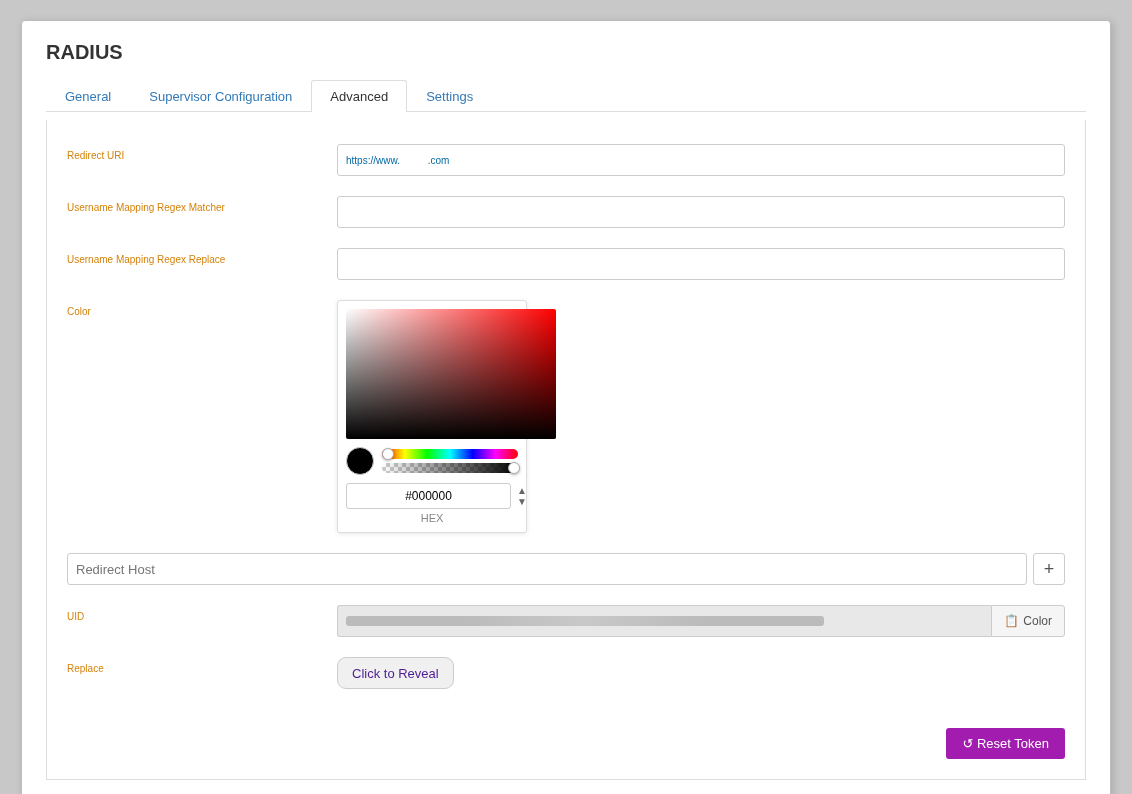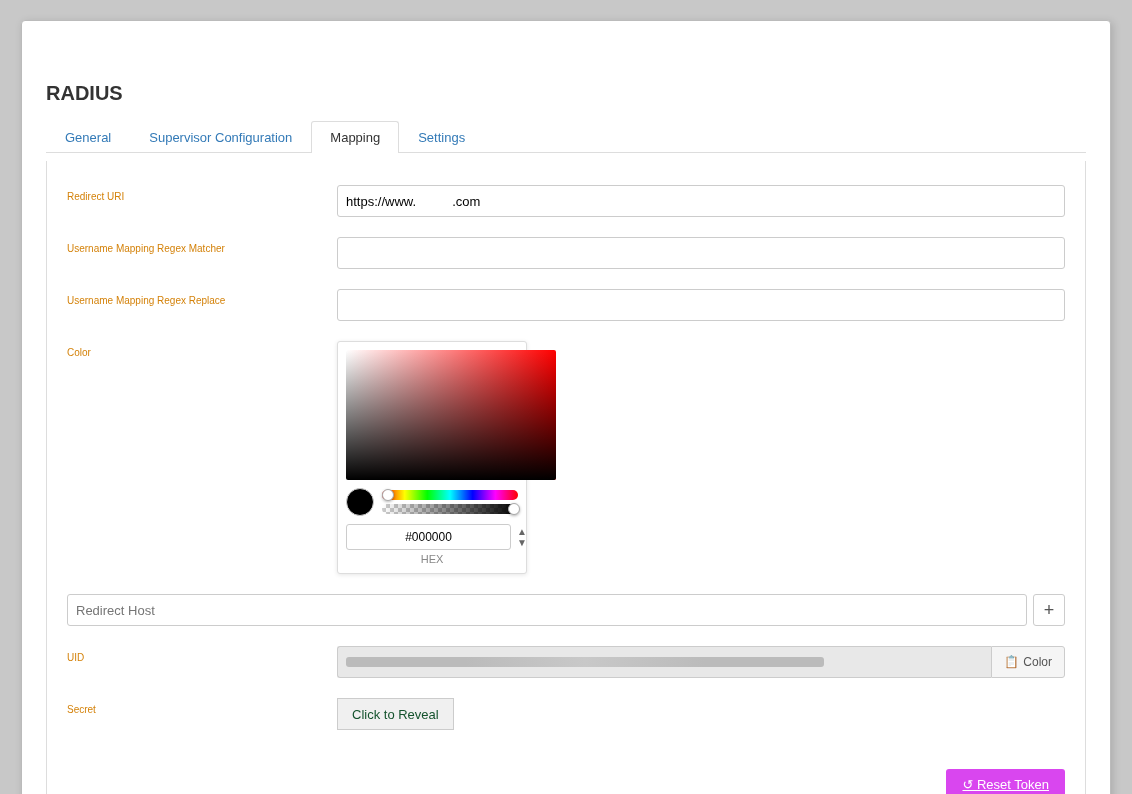--- a/index.html
+++ b/index.html
@@ -21,21 +21,20 @@
       min-height: 760px;
       padding: 20px 24px 24px;
       position: relative;
       box-shadow: 2px 2px 8px rgba(0,0,0,0.15);
     }
     .page-title {
       font-size: 20px;
       font-weight: bold;
       color: #333;
       margin-bottom: 16px;
-      margin-top: 41px;
     }
     .tabs {
       display: flex;
       border-bottom: 1px solid #ddd;
       margin-bottom: 8px;
     }
     .tab {
       padding: 8px 18px;
       cursor: pointer;
       color: #555;
@@ -78,22 +77,22 @@
     }
     .form-control-wrap {
       flex: 1;
     }
     .form-input {
       width: 100%;
       height: 32px;
       border: 1px solid #ccc;
       border-radius: 3px;
       padding: 4px 8px;
-      font-size: 13px;
-      color: #000000;
+      font-size: 10px;
+      color: #0369a1;
       outline: none;
     }
     
     .color-picker-container {
       background: #fff;
       border: 1px solid #ddd;
       border-radius: 3px;
       padding: 8px;
       width: 190px;
       box-shadow: 0 1px 4px rgba(0,0,0,0.1);
@@ -255,43 +254,42 @@
       align-items: center;
       gap: 4px;
       white-space: nowrap;
     }
     
     .reveal-btn {
       height: 32px;
       padding: 0 14px;
       background: #f0f0f0;
       border: 1px solid #ccc;
-      border-radius: 0;
-      cursor: pointer;
-      font-size: 13px;
-      color: #14532d;
+      border-radius: 9px;
+      cursor: pointer;
+      font-size: 13px;
+      color: #4c1d95;
       display: flex;
       align-items: center;
     }
     
     .reset-token-btn {
       position: absolute;
       bottom: 20px;
       right: 20px;
-      background: #d946ef;
+      background: #a21caf;
       color: #fff;
       border: none;
       border-radius: 3px;
       padding: 8px 16px;
       font-size: 13px;
       cursor: pointer;
       display: flex;
       align-items: center;
       gap: 6px;
-      text-decoration: underline;
     }
     .uid-blurred {
       display: inline-block;
       width: 75%;
       height: 10px;
       background: linear-gradient(90deg, #bbb 25%, #c8c8c8 50%, #bbb 75%);
       border-radius: 3px;
       vertical-align: middle;
     }
   </style>
@@ -302,21 +300,21 @@
   <div class="page-title">RADIUS</div>
 
   <div class="tabs">
     <div class="tab tab-link">
       <span>General</span>
     </div>
     <div class="tab tab-link">
       <span>Supervisor Configuration</span>
     </div>
     <div class="tab active">
-      <span>Mapping</span>
+      <span>Advanced</span>
     </div>
     <div class="tab tab-link">
       <span>Settings</span>
     </div>
   </div>
 
   <div class="content-area">
 
     <div class="form-row">
       <div class="form-label">Redirect URI</div>
@@ -389,21 +387,21 @@
           </div>
           <button class="copy-btn">
             <span>📋</span>
             <span>Color</span>
           </button>
         </div>
       </div>
     </div>
 
     <div class="form-row">
-      <div class="form-label">Secret</div>
+      <div class="form-label">Replace</div>
       <div class="form-control-wrap">
         <button class="reveal-btn">
           <span>Click to Reveal</span>
         </button>
       </div>
     </div>
 
     <button class="reset-token-btn">
       <span>↺ Reset Token</span>
     </button>

